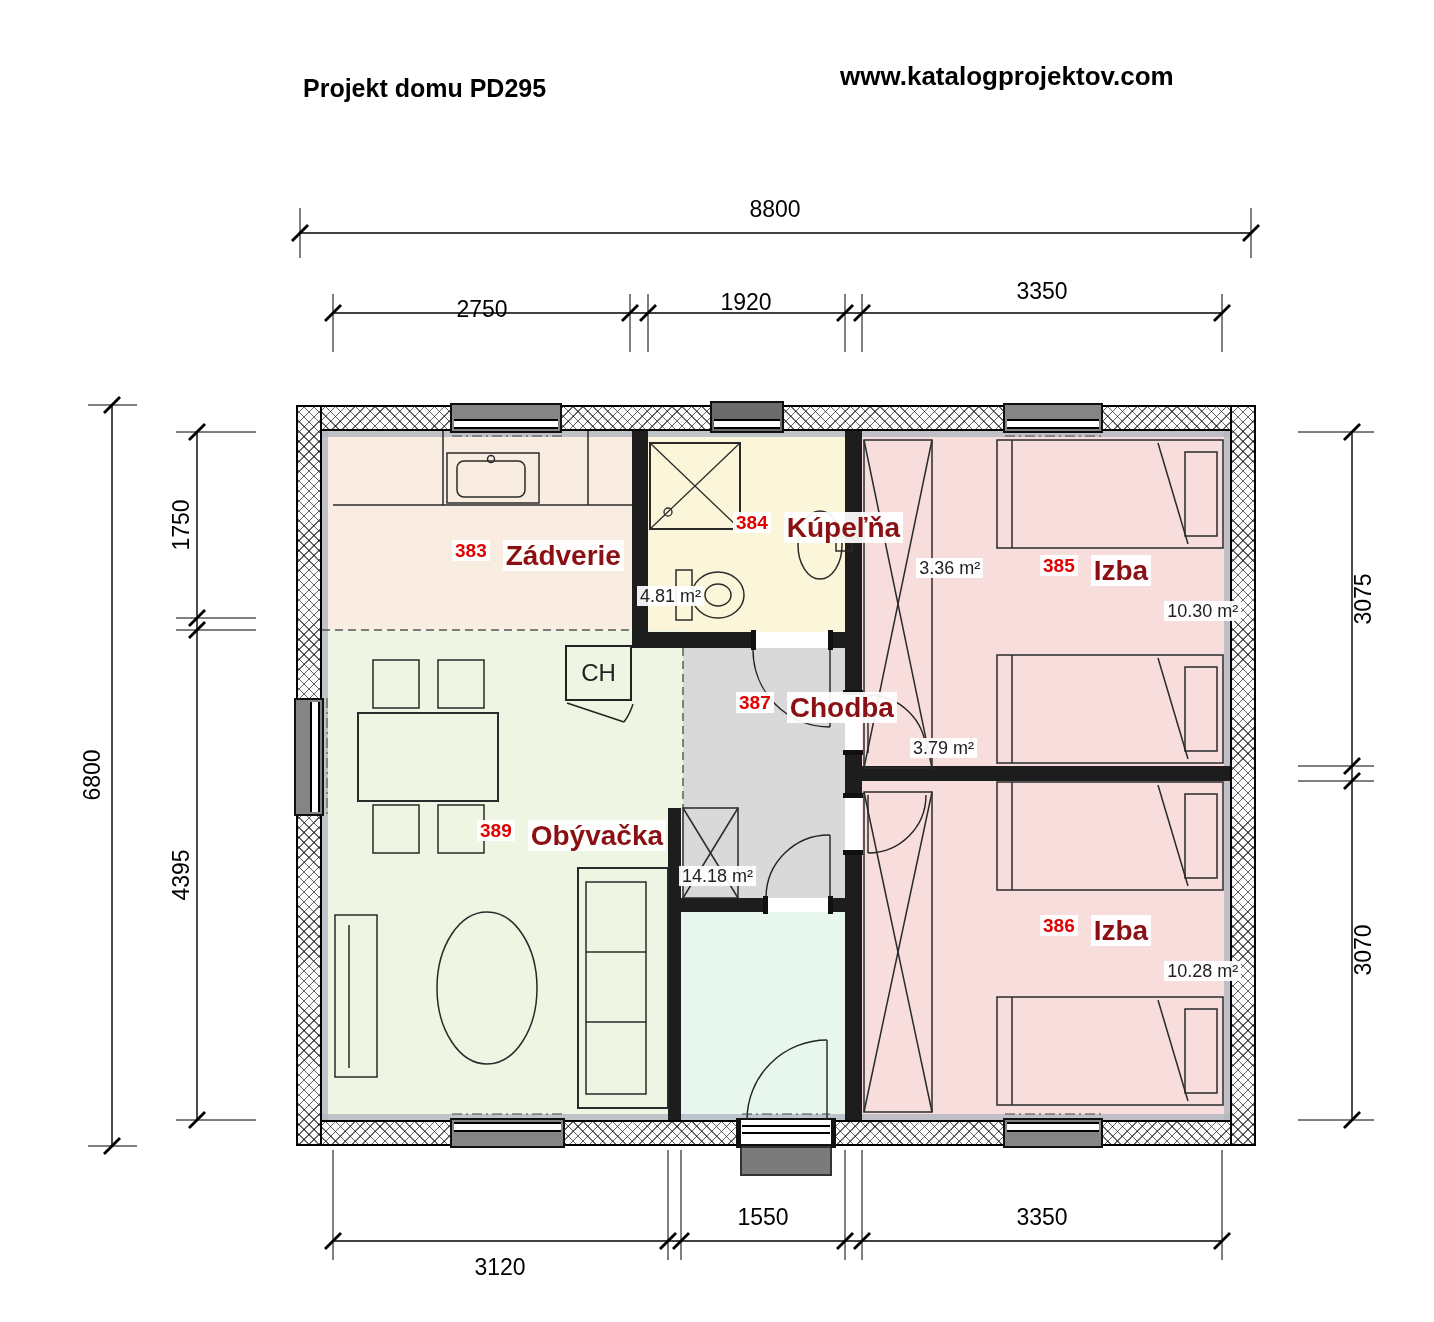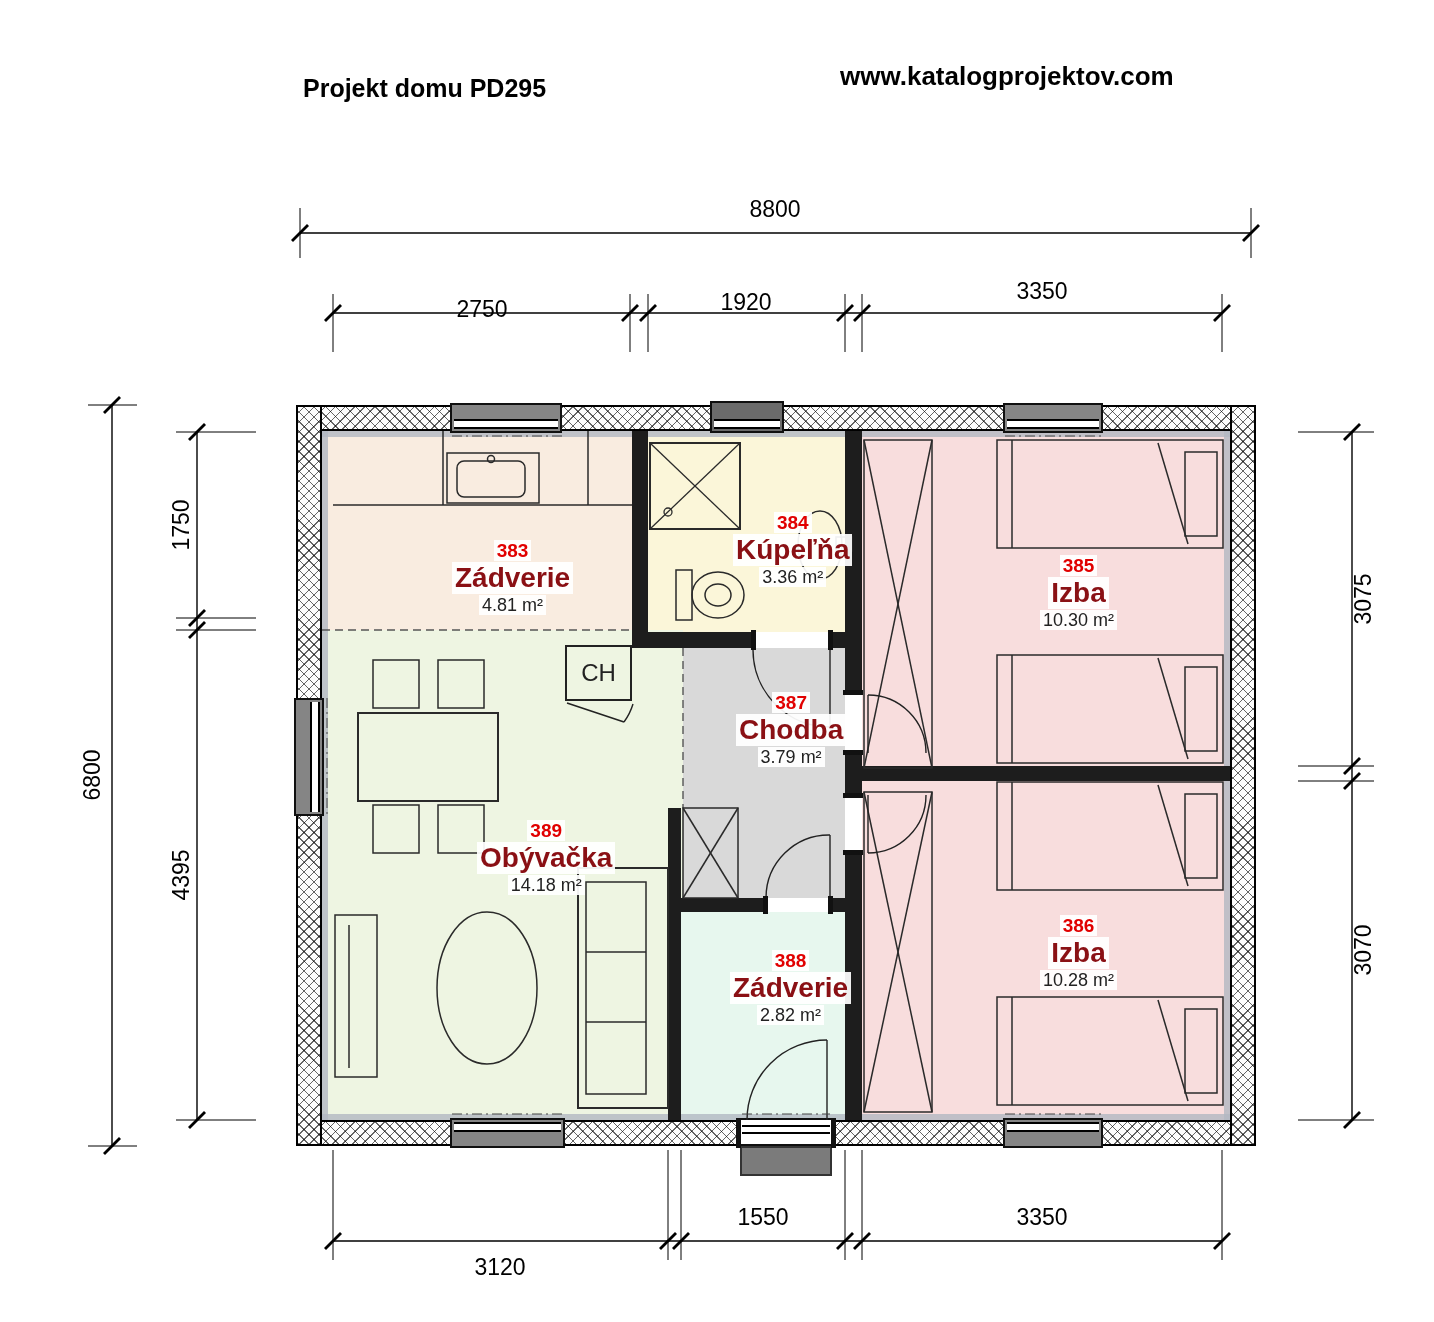--- a/index.html
+++ b/index.html
@@ -28,25 +28,25 @@
   .win.dark{background:#6b6b6b;}
   .win .pane{position:absolute;background:#fff;box-sizing:border-box;}
   .win.topside .pane{left:2px;right:2px;bottom:2px;height:10px;border-top:2px solid #000;border-bottom:2px solid #000;}
   .win.botside .pane{left:2px;right:2px;top:2px;height:10px;border-top:2px solid #000;border-bottom:2px solid #000;}
   .win.leftside .pane{top:2px;bottom:2px;right:2px;width:10px;border-left:2px solid #000;border-right:2px solid #000;}
   .sill{position:absolute;background:#fff;border:2px solid #101010;box-sizing:border-box;}
   .sill .pane{position:absolute;left:2px;right:2px;top:5px;height:9px;background:#fff;
               border-top:2px solid #000;border-bottom:2px solid #000;box-sizing:border-box;}
   .porch{position:absolute;background:#7b7b7b;border:2px solid #333;box-sizing:border-box;}
   
-  .rlabel{position:absolute;display:flex;flex-direction:column;align-items:center;gap:1px;z-index:30;}
+  .rlabel{position:absolute;display:flex;flex-direction:row;align-items:flex-start;gap:13px;z-index:30;}
   .rlabel span{background:rgba(255,255,255,.93);padding:0 3px;line-height:1.12;white-space:nowrap;}
   .rnum{color:#e10000;font-weight:bold;font-size:19px;}
   .rname{color:#8a1014;font-weight:bold;font-size:28px;}
-  .rarea{color:#222;font-size:18px;}
+  .rarea{color:#222;font-size:18px;margin-top:46px;}
   
   .dimlab{position:absolute;font-size:23px;color:#000;white-space:nowrap;transform:translateX(-50%);z-index:25;}
   .dimlab.v{transform:translate(-50%,-50%) rotate(-90deg);}
   
   .chbox{position:absolute;border:2px solid #222;display:flex;align-items:center;justify-content:center;
          font-size:24px;color:#222;box-sizing:border-box;z-index:8;}
   svg.layer{position:absolute;left:0;top:0;z-index:5;}
 </style>
 </head>
 <body>
@@ -322,25 +322,20 @@
   <div class="rlabel" style="left:1040px;top:915px;">
     <span class="rnum">386</span>
     <span class="rname">Izba</span>
     <span class="rarea">10.28 m²</span>
   </div>
   <div class="rlabel" style="left:736px;top:692px;">
     <span class="rnum">387</span>
     <span class="rname">Chodba</span>
     <span class="rarea">3.79 m²</span>
   </div>
-  <div class="rlabel" style="left:730px;top:950px;">
-    <span class="rnum">388</span>
-    <span class="rname">Zádverie</span>
-    <span class="rarea">2.82 m²</span>
-  </div>
   <div class="rlabel" style="left:477px;top:820px;">
     <span class="rnum">389</span>
     <span class="rname">Obývačka</span>
     <span class="rarea">14.18 m²</span>
   </div>
 
   <div class="dimlab" style="left:775px;top:196px;">8800</div>
   <div class="dimlab" style="left:482px;top:296px;">2750</div>
   <div class="dimlab" style="left:746px;top:278px;margin-top:11px;">1920</div>
   <div class="dimlab" style="left:1042px;top:278px;">3350</div>

